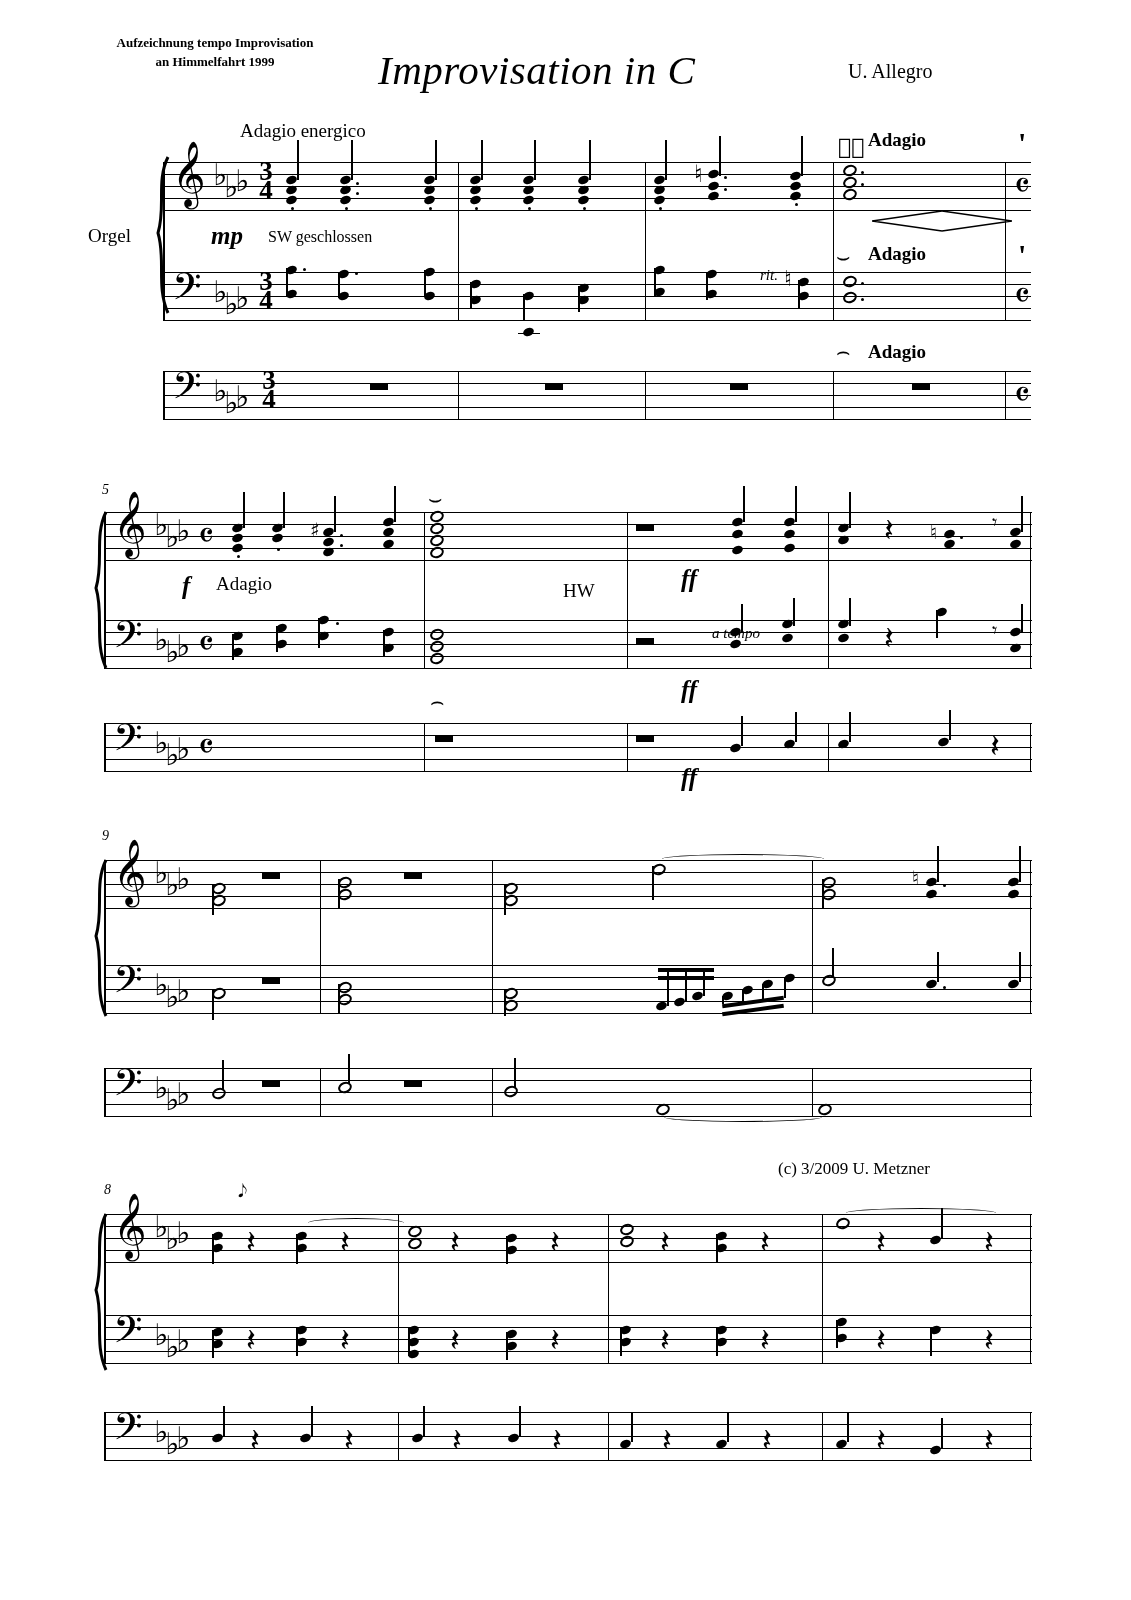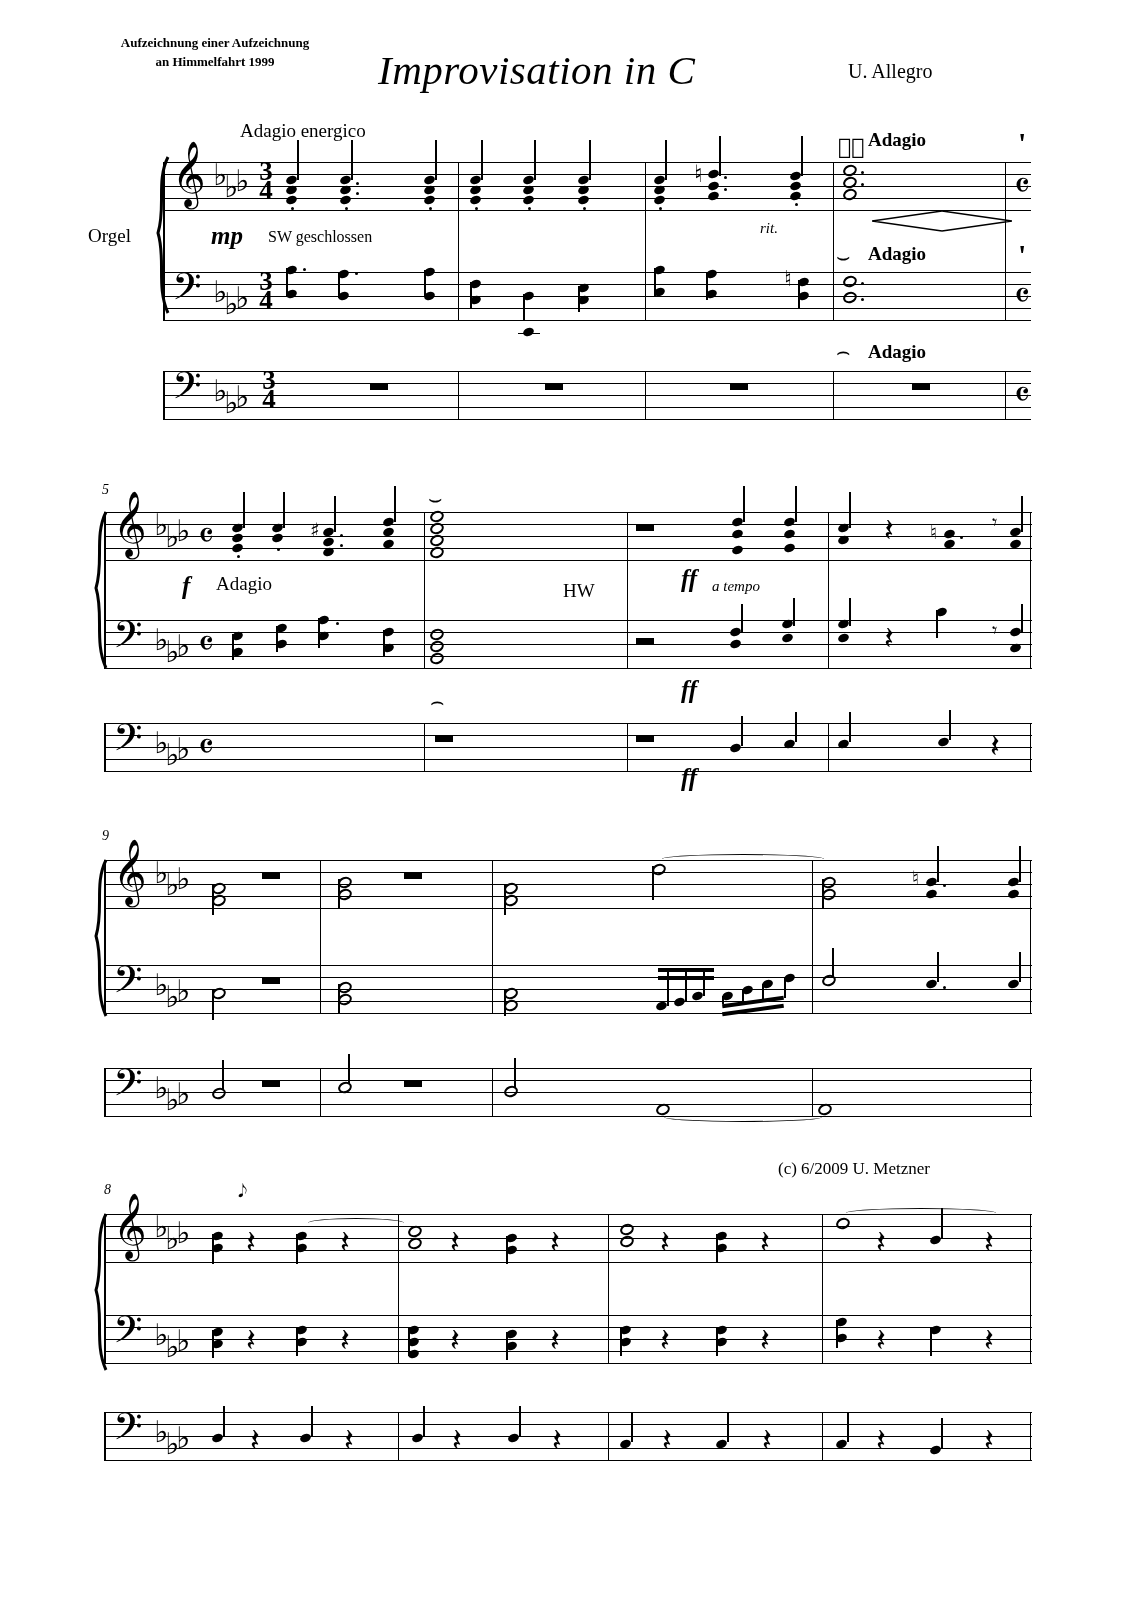--- a/index.html
+++ b/index.html
@@ -104,20 +104,21 @@
     font-weight: bold;
   }
   .term-sm {
     font-family: "Liberation Serif", serif;
     font-size: 16px;
   }
   .term-it {
     font-family: "Liberation Serif", serif;
     font-style: italic;
     font-size: 15px;
+    margin-top: 47px;
   }
   .dyn {
     font-family: "Liberation Serif", serif;
     font-style: italic;
     font-weight: bold;
     font-size: 25px;
   }
   .measure-num {
     font-family: "Liberation Serif", serif;
     font-style: italic;
@@ -227,26 +228,26 @@
     position: absolute;
   }
   .hairpin svg { display: block; }
 </style>
 </head>
 <body>
 
 <div class="page">
 
   <div class="subtitle-block">
-    <div>Aufzeichnung einer Aufzeichnung</div>
+    <div>Aufzeichnung tempo Improvisation</div>
     <div>an  Himmelfahrt 1999</div>
   </div>
   <div class="main-title">Improvisation in C</div>
   <div class="composer">U. Allegro</div>
-  <div class="copyright">(c) 6/2009 U. Metzner</div>
+  <div class="copyright">(c) 3/2009 U. Metzner</div>
   <div class="instrument-label">Orgel</div>
 
   <div>
 
     <div class="brace" style="left:150px; top:155px;">
       <svg width="22" height="160" viewBox="0 0 22 160">
         <path d="M18 2 C6 26 16 52 8 78 C16 104 6 132 18 158" stroke="#000" stroke-width="3" fill="none"></path>
       </svg>
     </div>
 

